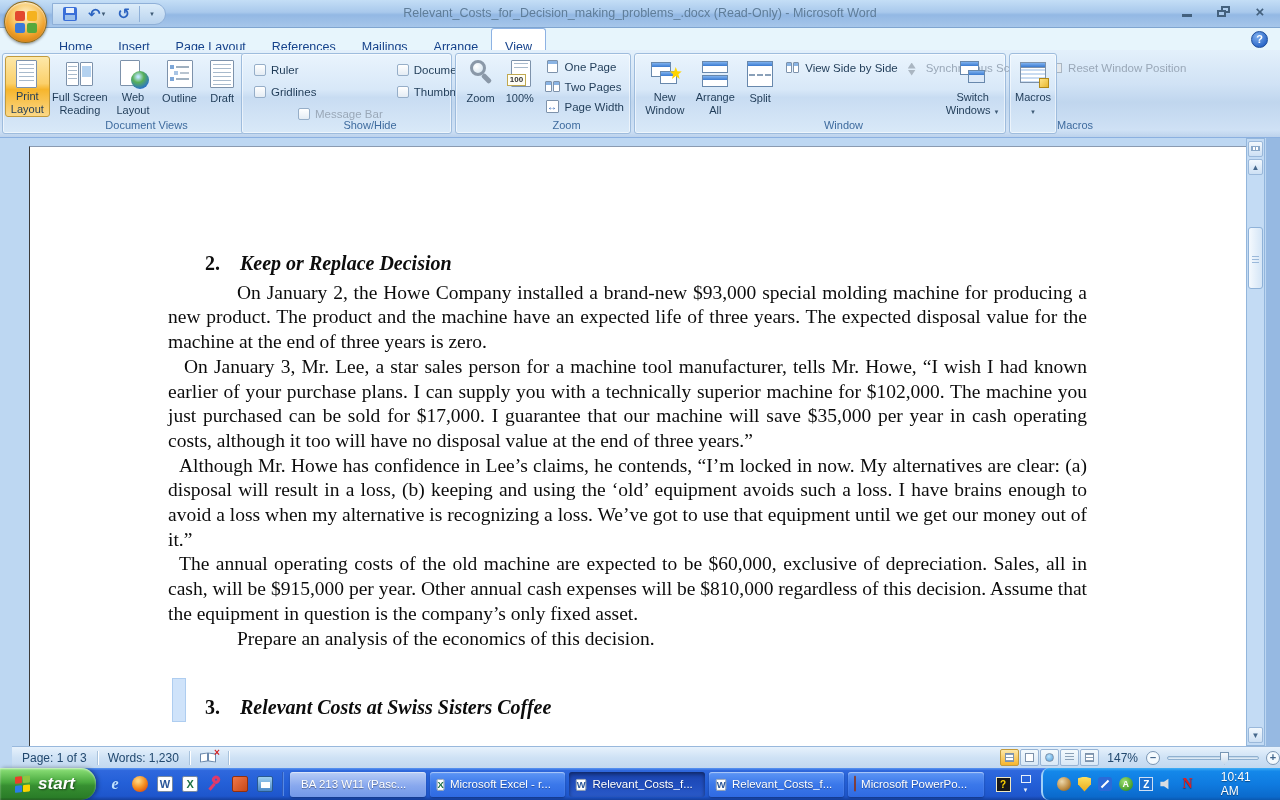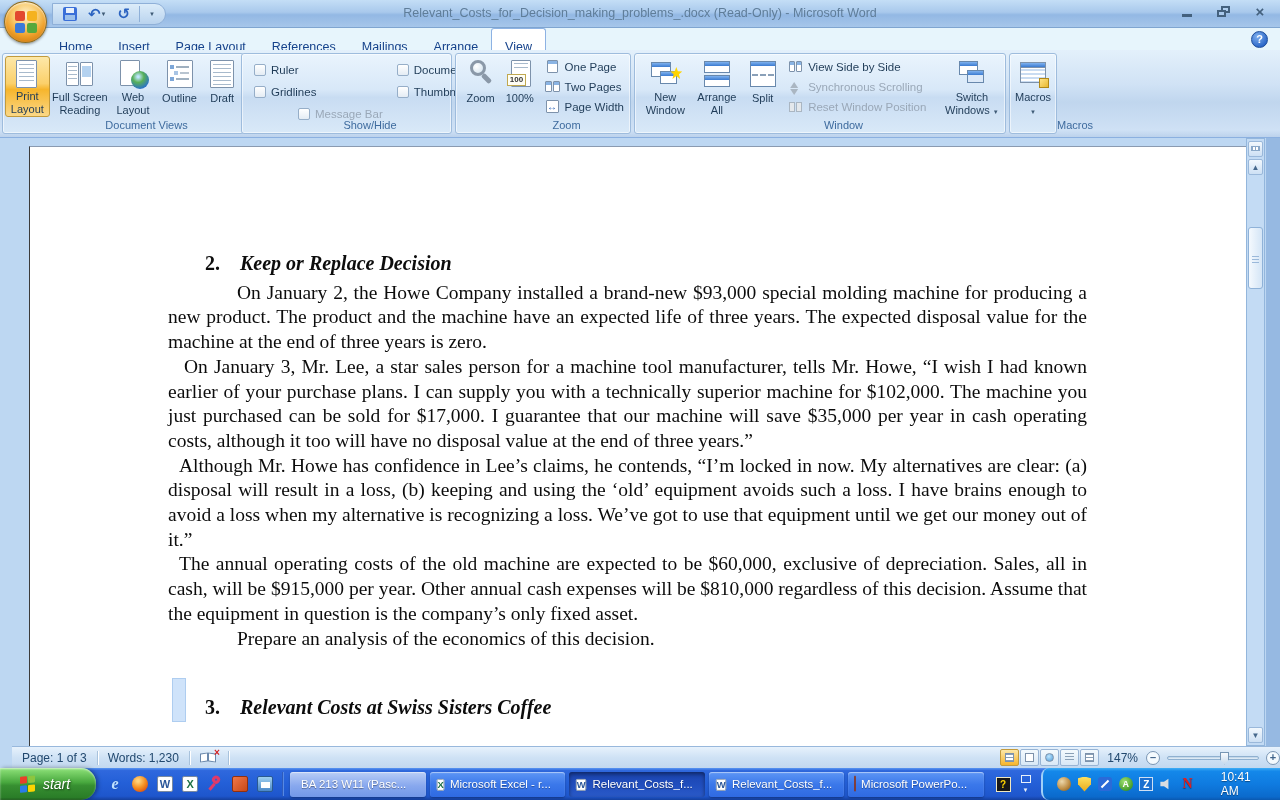--- a/index.html
+++ b/index.html
@@ -123,21 +123,21 @@
   
   .taskbar { position:absolute; left:0; top:768px; width:1280px; height:32px;
     background:linear-gradient(180deg,#5a96f2 0%,#2f68dd 8%,#2460d8 45%,#1e56cc 88%,#15409e 100%); display:flex; align-items:center; }
   .startbtn { width:98px; height:32px; border-radius:0 15px 15px 0; margin-right:10px;
     background:linear-gradient(180deg,#8fe37a 0%,#48a83e 45%,#378f31 55%,#2a7d28 92%,#1e5c1c 100%);
     box-shadow:inset 0 1px 2px rgba(255,255,255,.6), 2px 0 4px rgba(0,0,0,.35);
     display:flex; align-items:center; justify-content:center; gap:6px; }
   .flag { width:17px; height:16px; display:flex; flex-wrap:wrap; gap:1px; transform:skewY(-6deg); }
   .flag i { width:7px; height:7px; border-radius:1px; }
   .f1{background:#e8402a;} .f2{background:#8cc63f;} .f3{background:#2a7de8;} .f4{background:#fbd400;}
-  .start-label { color:#fff; font-size:14px; font-weight:normal; font-style:italic; text-shadow:1px 1px 2px rgba(0,0,0,.5); padding-right:6px; }
+  .start-label { color:#fff; font-size:17px; font-weight:bold; font-style:italic; text-shadow:1px 1px 2px rgba(0,0,0,.5); padding-right:6px; }
   .ql { display:flex; align-items:center; gap:7px; margin-right:8px; }
   .qli { width:18px; height:18px; display:flex; align-items:center; justify-content:center; }
   .ie-e { color:#bfe0ff; font-size:16px; font-weight:bold; font-style:italic; font-family:"Liberation Serif",serif; text-shadow:0 0 2px #1a4aa8; }
   .ffx { width:16px; height:16px; border-radius:50%; background:radial-gradient(circle at 38% 30%,#ffd27a 8%,#f58f20 48%,#d84b10 85%); }
   .doc-sq { width:16px; height:16px; background:#fff; border:1px solid #7a8aa0; border-radius:2px; font-size:11px; font-weight:bold; text-align:center; line-height:14px; }
   .w-blue { color:#2a5699; } .x-green { color:#1e7145; }
   .keyi { position:relative; width:16px; height:16px; transform:rotate(40deg); }
   .keyi i.ring { position:absolute; left:2px; top:0; width:8px; height:8px; border:3px solid #e03a6a; border-radius:50%; }
   .keyi i.stem { position:absolute; left:6px; top:8px; width:3px; height:8px; background:#e03a6a; }
   .ppt-sq { width:16px; height:16px; background:linear-gradient(135deg,#f07848,#c84818); border:1px solid #903010; border-radius:2px; }
@@ -378,21 +378,21 @@
         </div>
         <div class="bigbtn" style="width:38px;">
           <span class="icon32">
             <span class="mw" style="left:4px;top:3px;width:26px;height:26px;">
                 <i class="bar"></i>
               </span>
             <i style="position:absolute;left:6px;top:16px;width:22px;height:0;border-top:2px dashed #8aa0b8;"></i>
           </span>
           <span class="lbl">Split</span>
         </div>
-        <div style="display:flex;flex-direction:column;padding-top:1px;width:158px;">
+        <div style="display:flex;flex-direction:row;padding-top:1px;width:158px;">
           <div class="smallbtn">
             <span class="icon14">
               <i class="pgi" style="left:1px;top:1px;width:6px;height:11px;background:linear-gradient(180deg,#8ab4e4 0 3px,#fff 3px);"></i>
               <i class="pgi" style="left:8px;top:1px;width:6px;height:11px;background:linear-gradient(180deg,#8ab4e4 0 3px,#fff 3px);"></i>
             </span>
             <span>View Side by Side</span>
           </div>
           <div class="smallbtn disabled">
             <span class="icon14">
               <i style="position:absolute;left:2px;top:2px;width:8px;height:6px;background:#aab6c2;clip-path:polygon(50% 0,100% 100%,0 100%);"></i>

